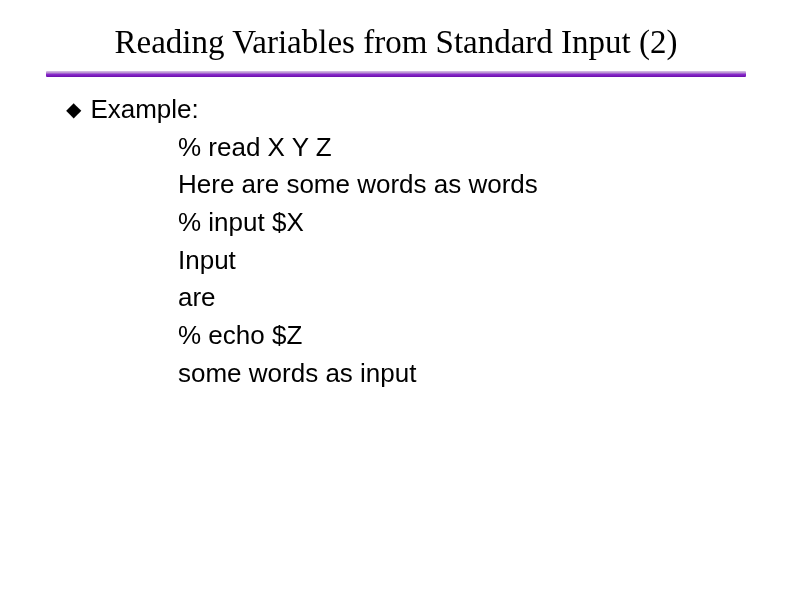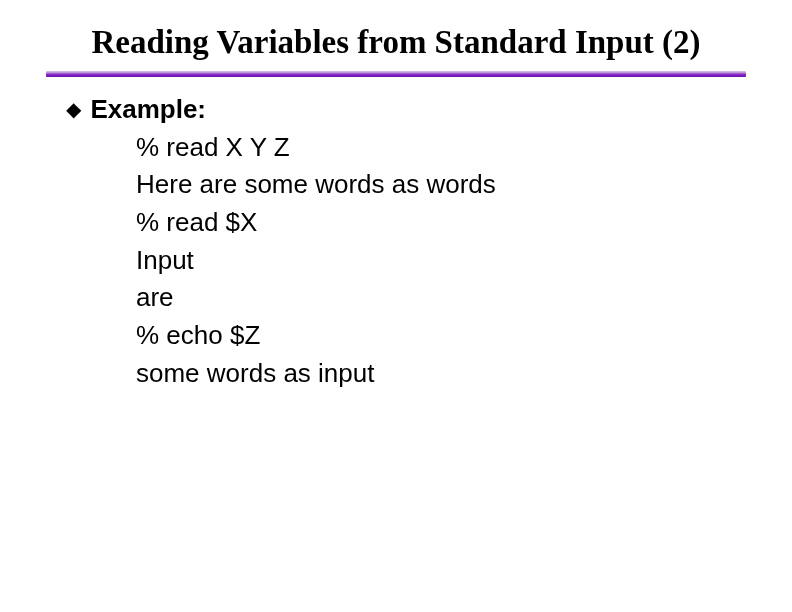--- a/index.html
+++ b/index.html
@@ -10,21 +10,21 @@
     font-family: "Times New Roman", Times, serif;
     position: relative;
     overflow: hidden;
   }
   .title {
     font-size: 33px;
     color: #000;
     text-align: center;
     padding-top: 24px;
     padding-bottom: 10px;
-    font-weight: 700;
+    font-weight: 400;
   }
   .divider {
     width: 700px;
     height: 6px;
     margin: 0 auto;
     background: linear-gradient(to bottom,
       #d9c2e8 0%,
       #b78fd1 30%,
       #8a2bcb 55%,
       #6a0dad 100%);
@@ -43,42 +43,43 @@
     align-items: baseline;
   }
   .bullet {
     font-size: 20px;
     color: #000;
     margin-right: 9px;
     position: relative;
     top: -2px;
   }
   .example-label {
-    font-weight: 700;
+    font-weight: 400;
   }
   .code-block {
     padding-left: 70px;
   }
   .code-line {
     white-space: pre;
+    margin-left: 42px;
   }
 </style>
 </head>
 <body>
 
 <div class="title">Reading Variables from Standard Input (2)</div>
 <div class="divider"></div>
 
 <div class="content">
   <div class="bullet-row">
     <span class="bullet">◆</span>
     <span class="example-label">Example:</span>
   </div>
   <div class="code-block">
     <div class="code-line">% read X Y Z</div>
     <div class="code-line">Here are some words as words</div>
-    <div class="code-line">% read $X</div>
+    <div class="code-line">% input $X</div>
     <div class="code-line">Input</div>
     <div class="code-line">are</div>
     <div class="code-line">% echo $Z</div>
     <div class="code-line">some words as input</div>
   </div>
 </div>
 
 </body></html>

